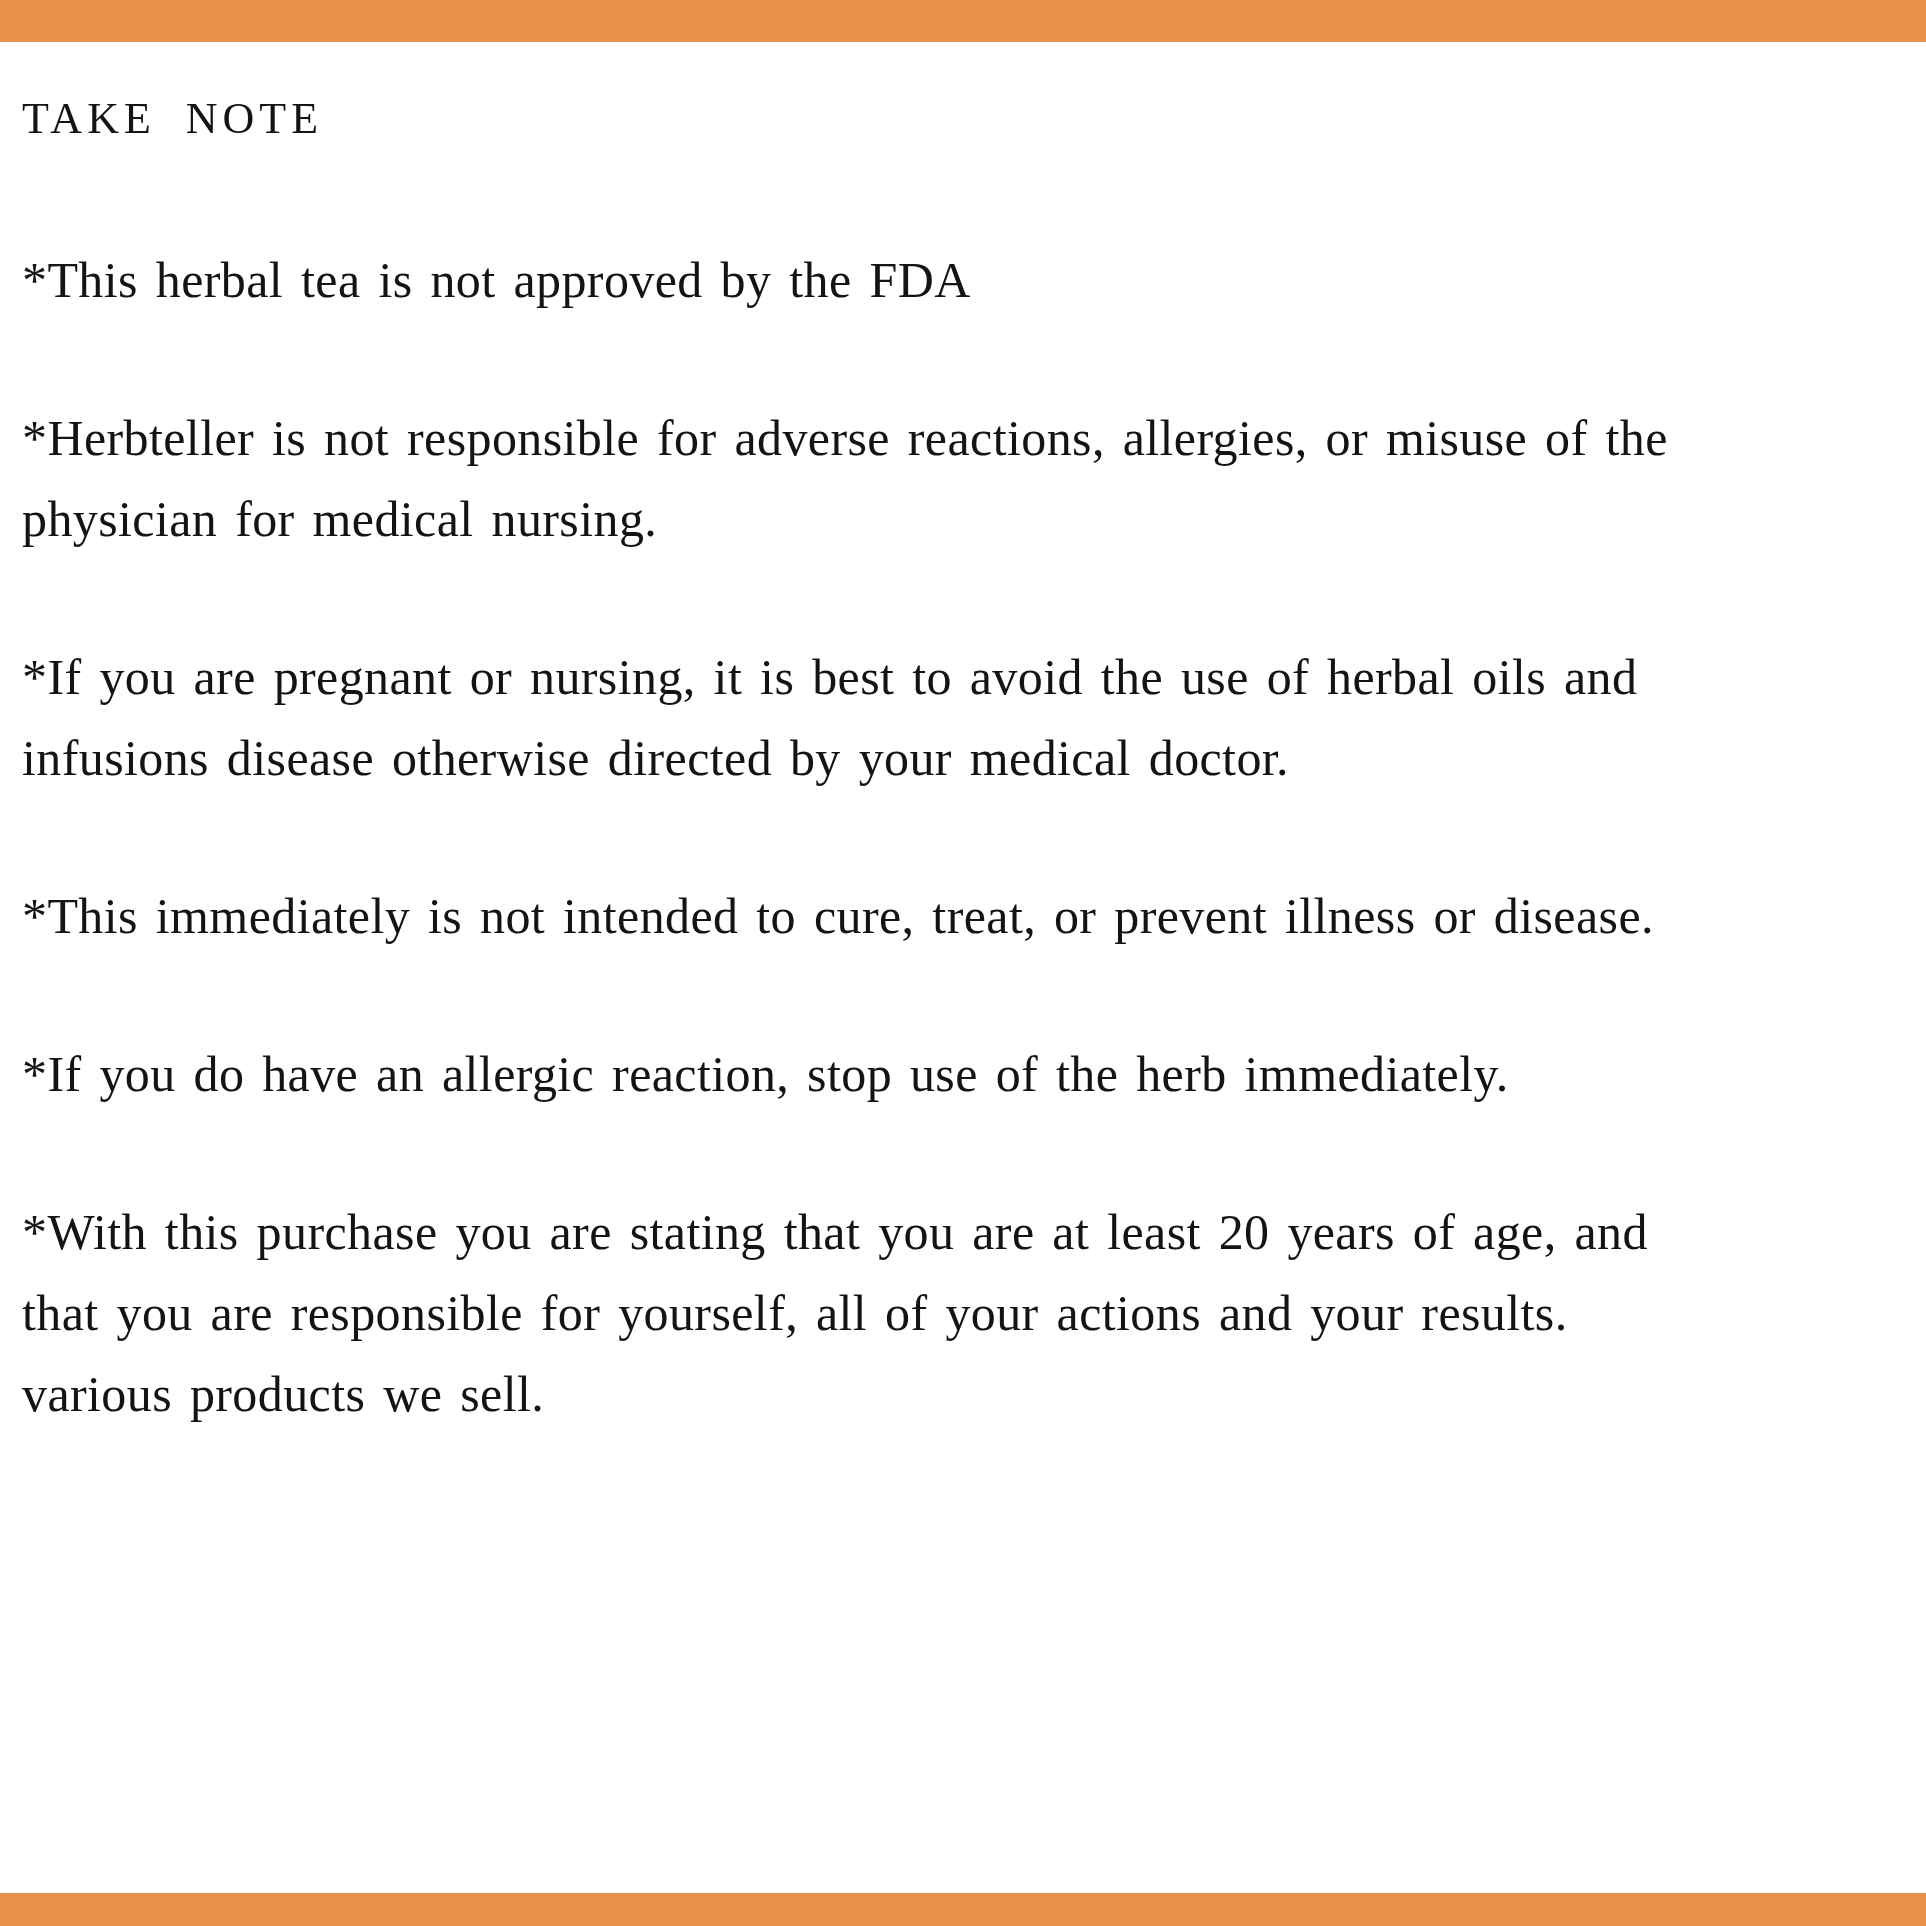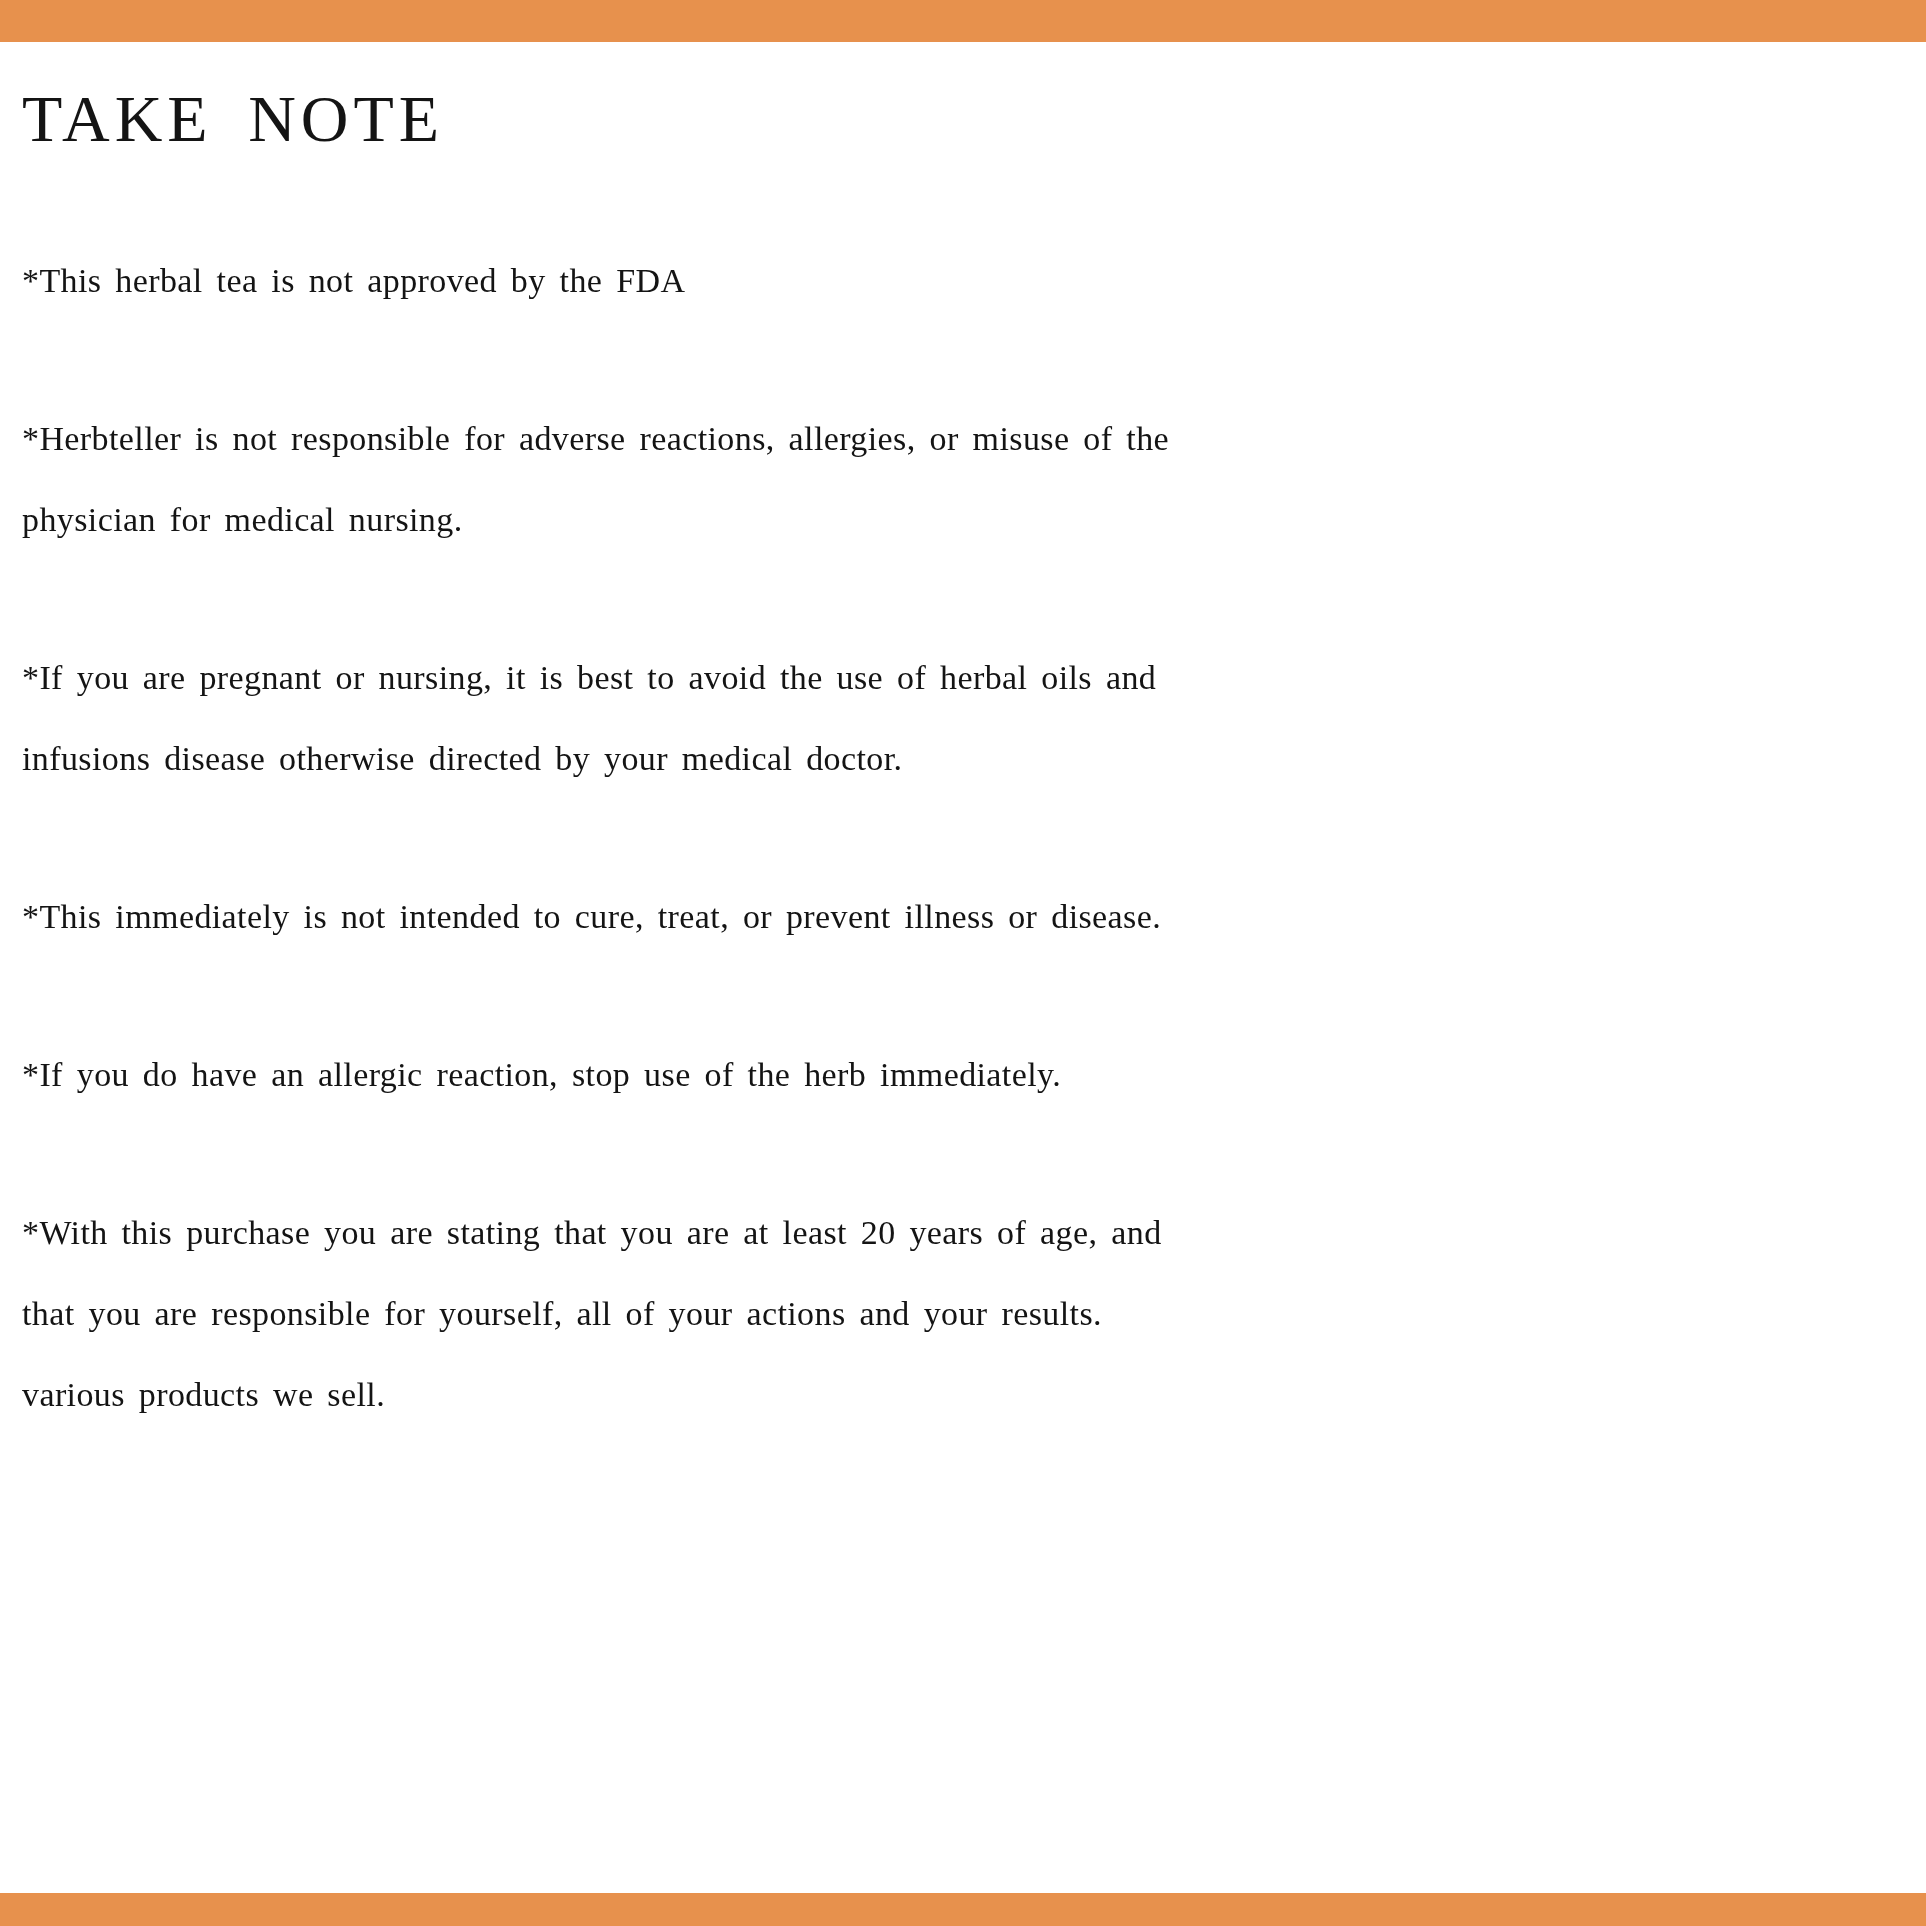--- a/index.html
+++ b/index.html
@@ -24,33 +24,33 @@
   .accent-bar.bottom {
     position: absolute;
     left: 0;
     bottom: 0;
     height: 34px;
   }
   .content {
     padding: 36px 20px 0 22px;
   }
   .heading {
-    font-size: 66px;
+    font-size: 44px;
     line-height: 81px;
     height: 81px;
     letter-spacing: 5px;
     word-spacing: 14px;
     margin: 0 0 81px 0;
     white-space: nowrap;
   }
   .para {
     margin: 0 0 77px 0;
   }
   .para .line {
-    font-size: 34px;
+    font-size: 50px;
     line-height: 81px;
     height: 81px;
     letter-spacing: 0.4px;
     word-spacing: 5px;
     white-space: nowrap;
   }
   .logo {
     position: absolute;
     top: 1696px;
     right: 87px;

